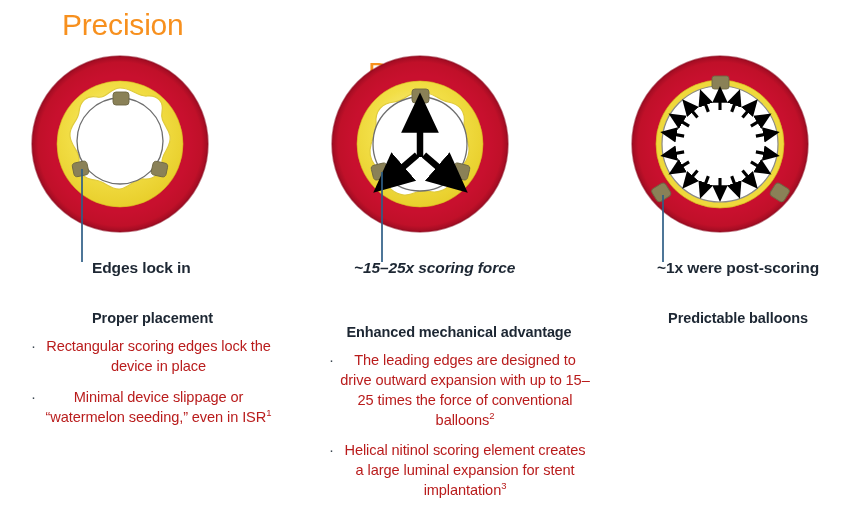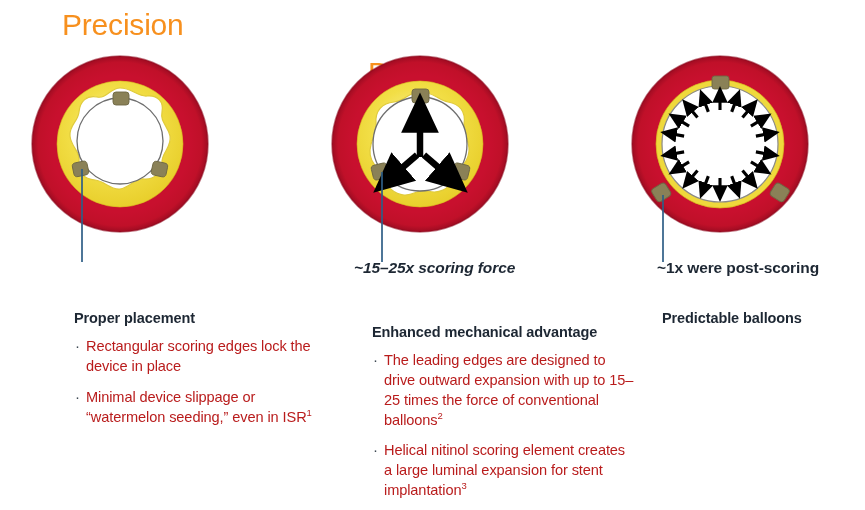--- a/index.html
+++ b/index.html
@@ -19,20 +19,21 @@
   .infographic {
     position: relative;
     width: 865px;
     height: 510px;
   }
 
   .panel {
     position: absolute;
     top: 0;
     height: 452px;
+    text-align: center;
   }
   .panel-1 { left: 0px;   width: 300px; }
   .panel-2 { left: 300px; width: 300px; }
   .panel-3 { left: 600px; width: 265px; }
 
   .panel-heading {
     position: absolute;
     top: 8px;
     font-size: 30px;
     font-weight: 400;
@@ -59,21 +60,20 @@
     color: #1d2733;
     white-space: nowrap;
     letter-spacing: -0.1px;
   }
   .panel-1 .callout-label { left: 92px;  top: 259px; }
   .panel-2 .callout-label { left: 54px;  top: 259px; font-style: italic; }
   .panel-3 .callout-label { left: 57px;  top: 259px; }
 
   .body-block {
     position: absolute;
-    margin-left: 44px;
   }
   .panel-1 .body-block { left: 30px; top: 310px; width: 245px; }
   .panel-2 .body-block { left: 28px; top: 324px; width: 262px; }
   .panel-3 .body-block { left: 18px; top: 310px; width: 240px; }
 
   .body-title {
     font-size: 14.5px;
     font-weight: 700;
     color: #1d2733;
     letter-spacing: -0.1px;
@@ -159,20 +159,21 @@
         <g>
           <rect x="85" y="40" width="16" height="13" rx="3" fill="#8A8157" stroke="#6E6844" stroke-width="0.9"></rect>
           <rect x="45" y="110" width="15" height="14" rx="3.5" fill="#8A8157" stroke="#6E6844" stroke-width="0.9" transform="rotate(-12 52 117)"></rect>
           <rect x="124" y="110" width="15" height="14" rx="3.5" fill="#8A8157" stroke="#6E6844" stroke-width="0.9" transform="rotate(12 131 117)"></rect>
         </g>
 
         <line x1="54" y1="117" x2="54" y2="210" stroke="#2E5E86" stroke-width="1.7"></line>
       </svg>
     </div>
 
+    <div class="callout-label">Edges lock in</div>
 
     <div class="body-block">
       <div class="body-title">Proper placement</div>
       <ul class="bullet-list">
         <li class="bullet-item"><span>Rectangular scoring edges lock the device in place</span><sup></sup></li>
         <li class="bullet-item"><span>Minimal device slippage or “watermelon seeding,” even in ISR</span><sup>1</sup></li>
       </ul>
     </div>
   </div>
 

